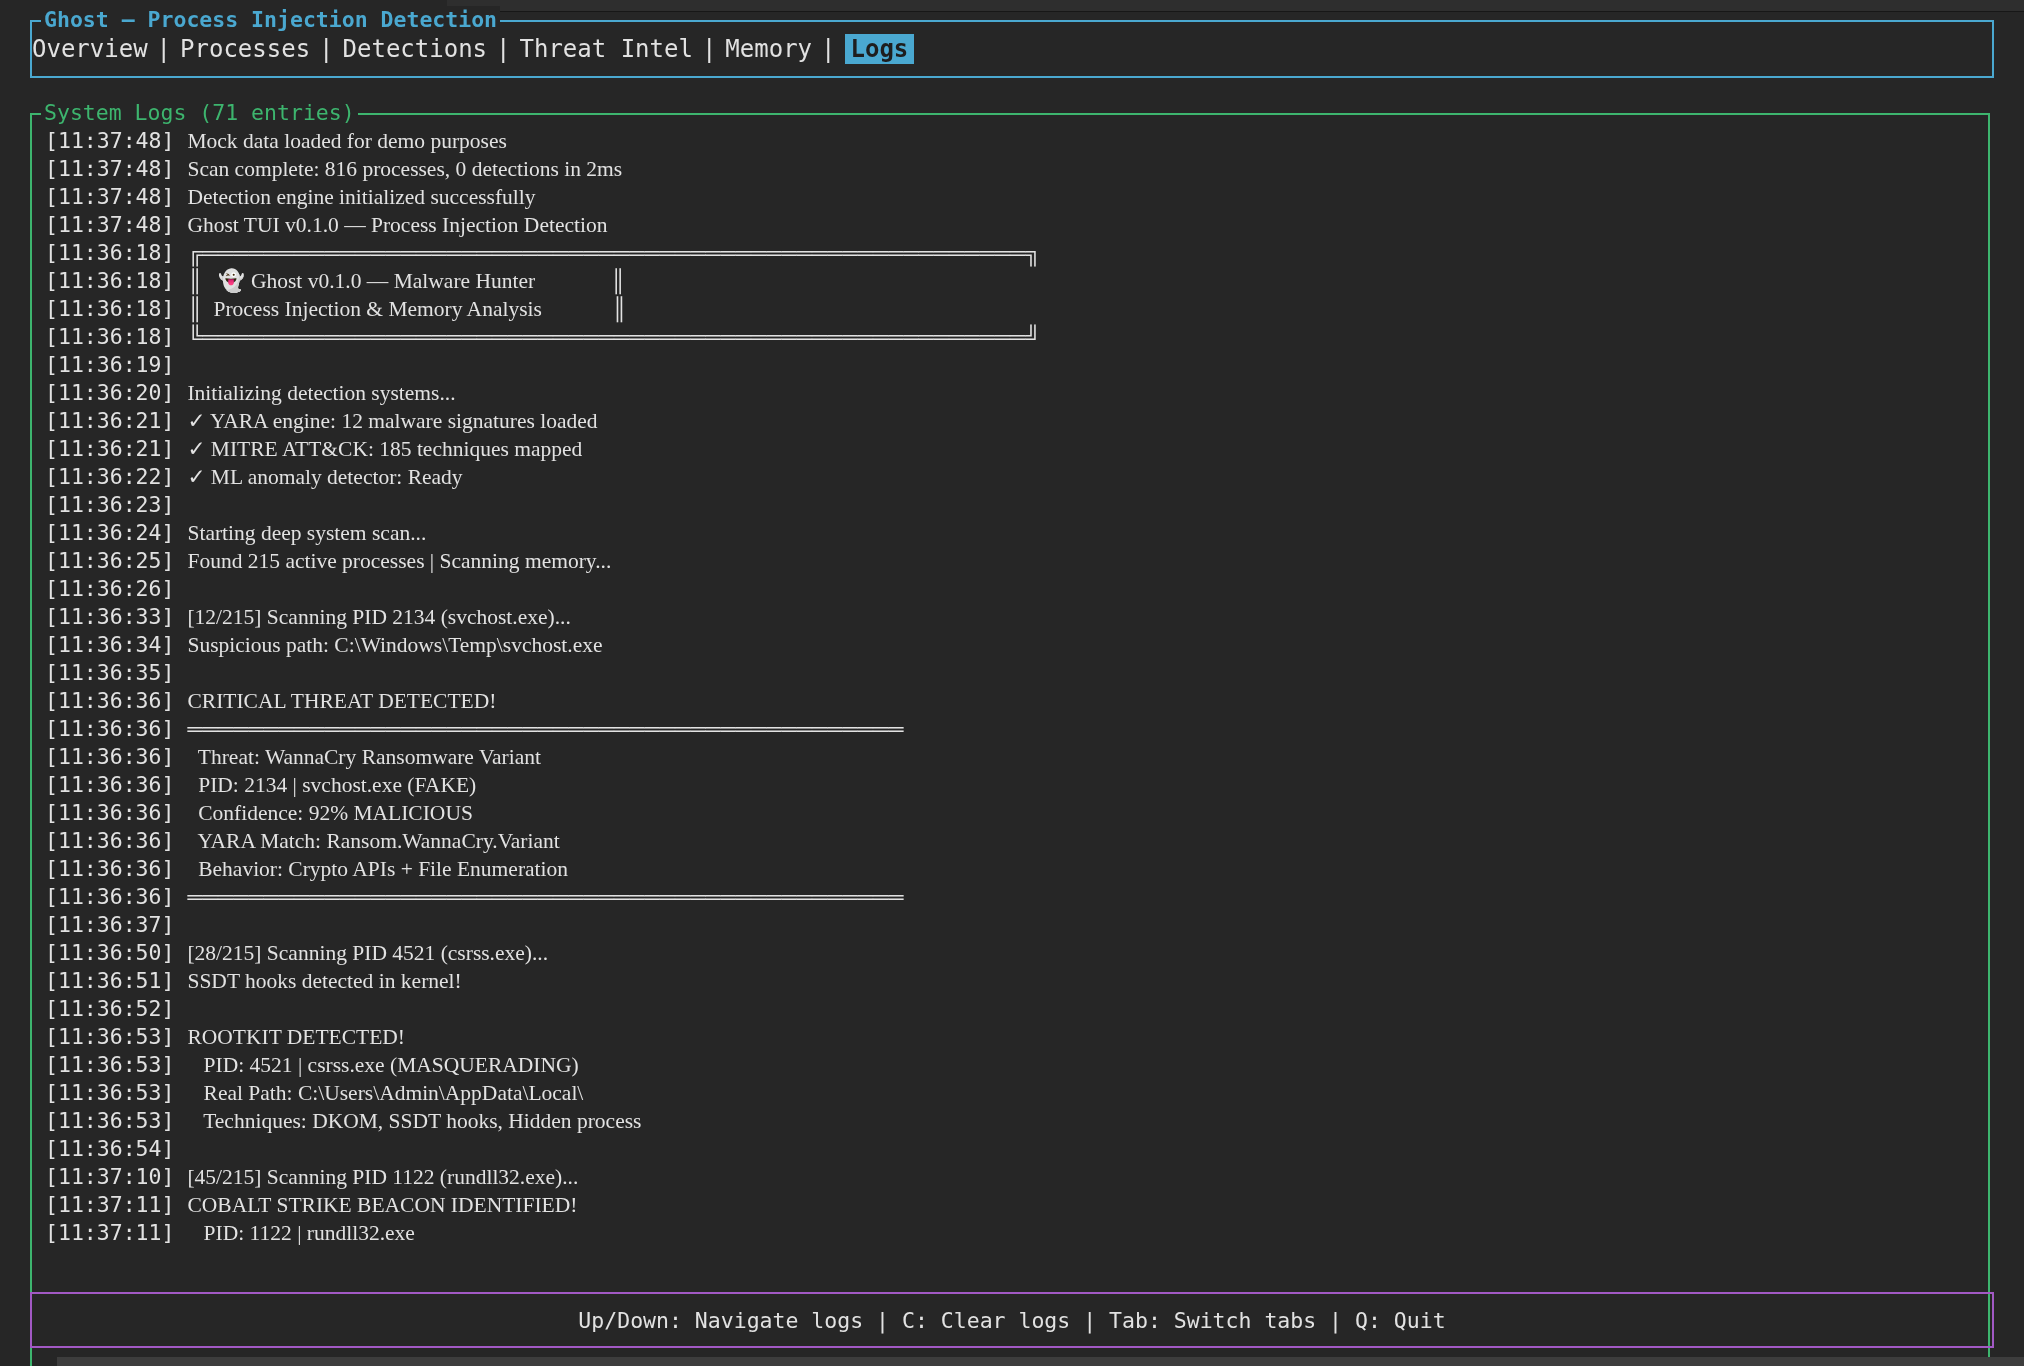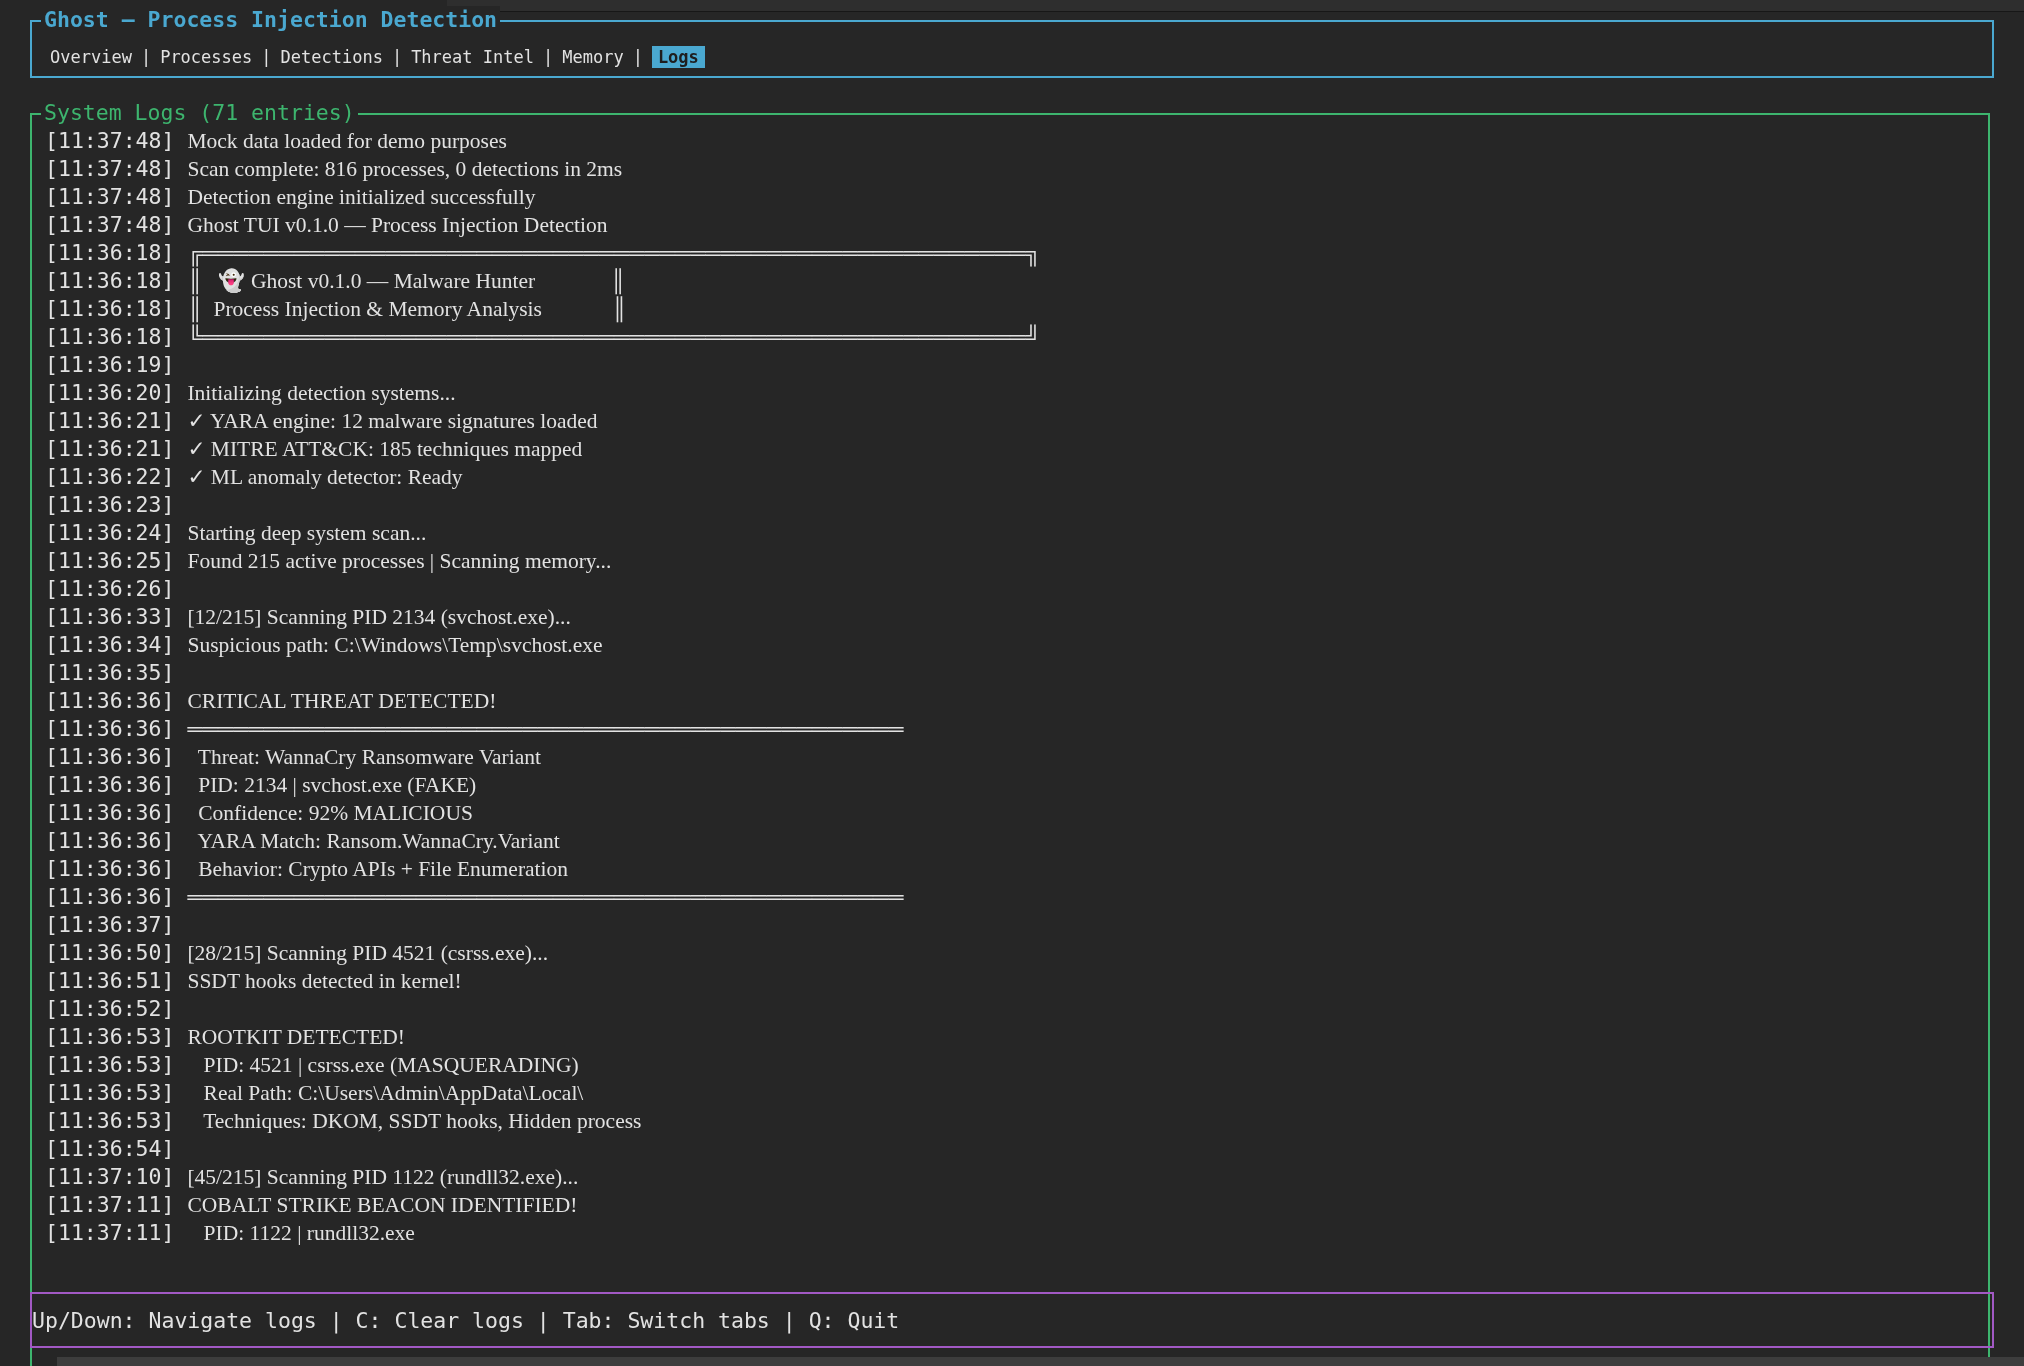--- a/index.html
+++ b/index.html
@@ -35,22 +35,22 @@
     padding:0 3px;
     font-size:21.5px;line-height:28px;
     white-space:pre;
   }
   .tabbox{
     position:absolute;left:30px;top:20px;width:1964px;height:58px;
     border:2px solid var(--c-cyan);
   }
   .tabbox .boxtitle{color:var(--c-cyan);font-weight:bold;}
   .tabs{
-    position:absolute;left:18px;top:50%;transform:translateY(-50%);
-    font-size:17px;white-space:pre;margin-top:8px;
+    position:absolute;left:0;top:50%;transform:translateY(-50%);
+    font-size:24px;white-space:pre;
   }
   .tab{color:var(--c-text);cursor:default;}
   .tab.active{
     background:var(--c-cyan);
     color:var(--c-activetab-text);
     font-weight:bold;
     padding:1px 6px;
   }
   .sep{color:var(--c-text);margin:0 9px;}
   .logpanel{
@@ -63,21 +63,21 @@
     font-size:21.5px;line-height:28px;
     white-space:pre;
     overflow:hidden;
   }
   .log-line{height:28px;white-space:pre;}
   .log-line .time{color:var(--c-text);padding-right:13px;}
   .log-line .msg{color:var(--c-text);font-family:Liberation Serif, serif;}
   .statusbar{
     position:absolute;left:30px;top:1292px;width:1964px;height:56px;
     border:2px solid var(--c-purple);
-    display:flex;align-items:center;justify-content:flex-start;
+    display:flex;align-items:center;justify-content:center;
     font-size:21.5px;
     white-space:pre;
   }
 </style>
 </head>
 <body>
 
 <div class="screen">
 
   <div class="strip-top"></div>

